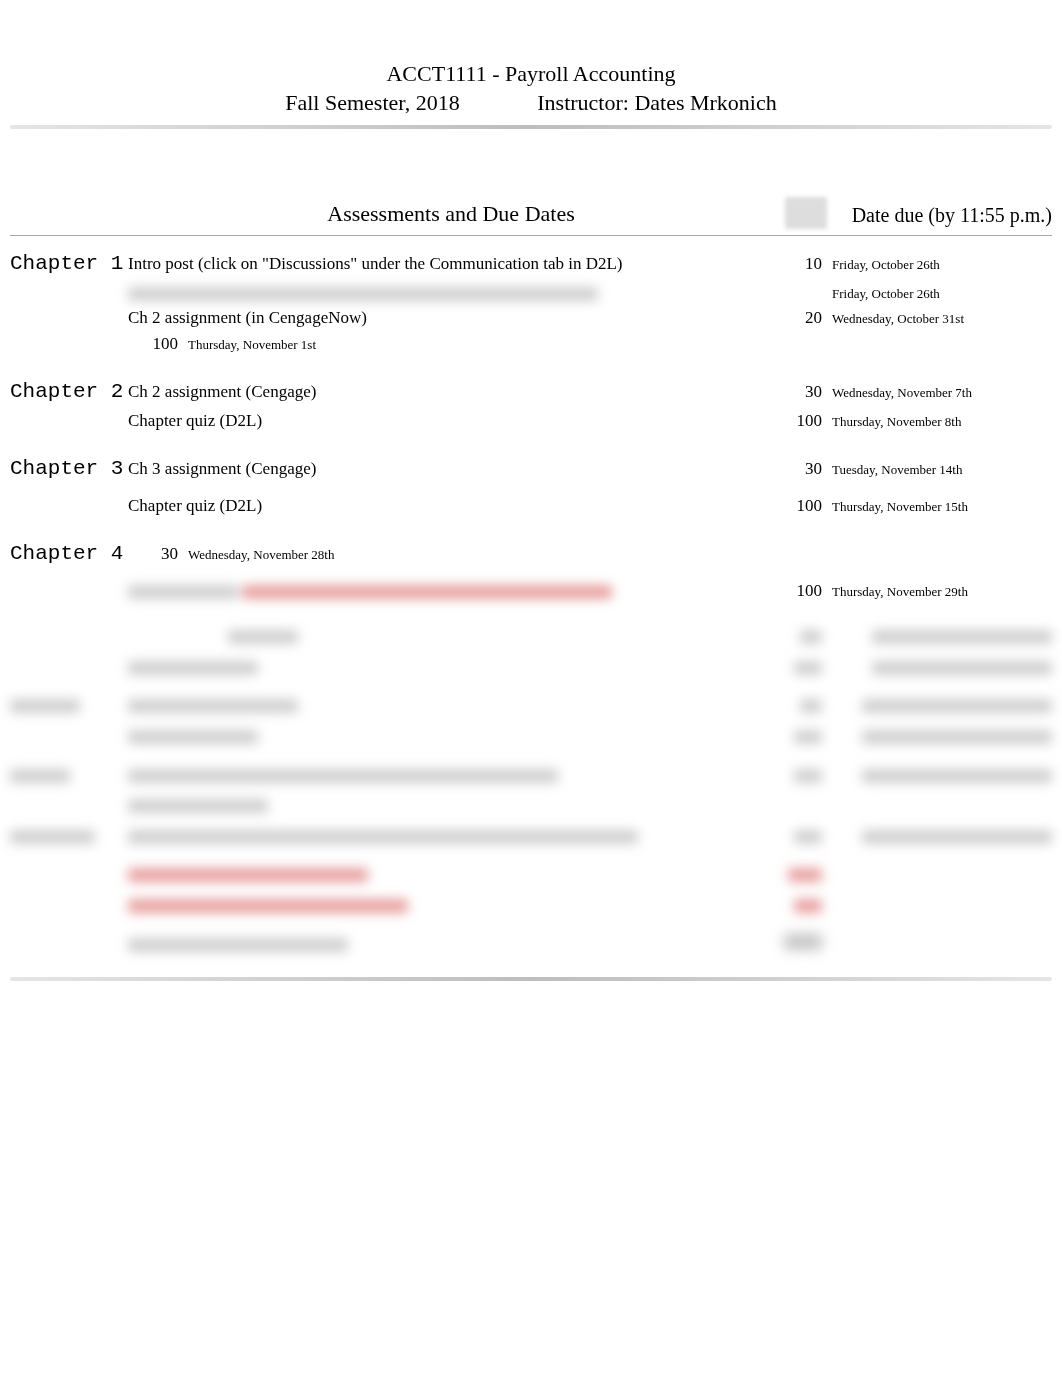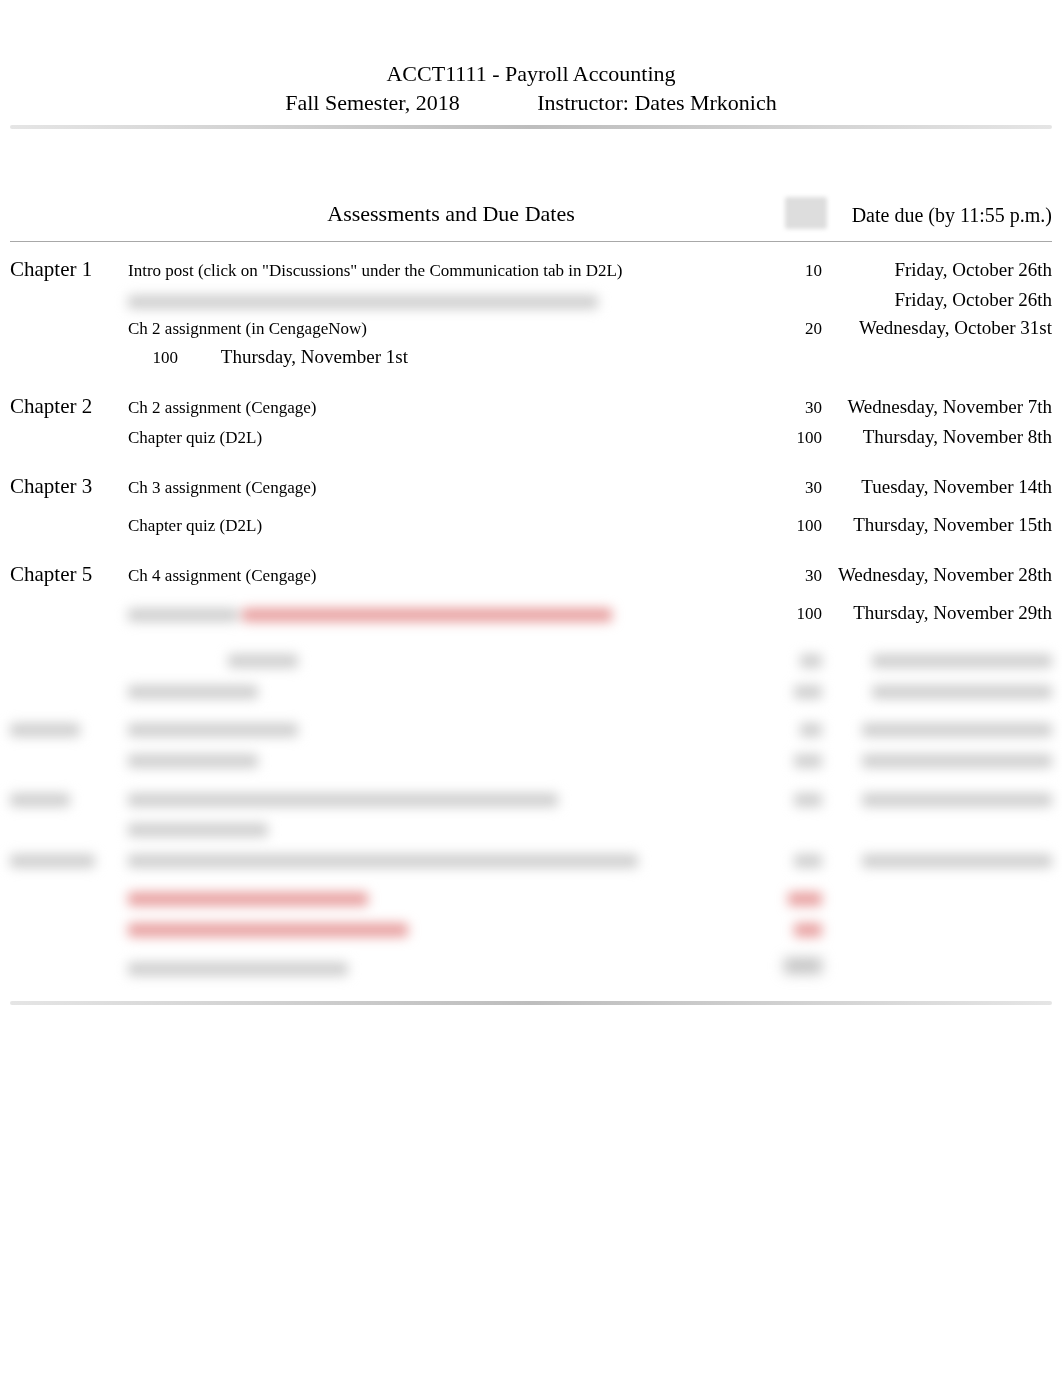--- a/index.html
+++ b/index.html
@@ -30,21 +30,21 @@
     .hr1 {
       height: 4px;
       background: linear-gradient(to right, #e5e5e5, #bdbdbd, #e5e5e5);
       border-radius: 3px;
       margin: 0 0 30px 0;
     }
     .subheader {
       display: flex;
       align-items: flex-end;
       border-bottom: 1px solid #a8a8a8;
-      padding-bottom: 14px;
+      padding-bottom: 8px;
       margin-bottom: 10px;
     }
     .subheader .col-left {
       flex: 0 0 120px;
     }
     .subheader .col-assess {
       flex: 1 1 auto;
       text-align: center;
       font-size: 22px;
     }
@@ -75,36 +75,37 @@
     }
     .row {
       display: flex;
       align-items: baseline;
       line-height: 1.5;
     }
     .row .c-chap {
       flex: 0 0 118px;
       font-size: 21px;
       padding-top: 2px;
+      font-family: Liberation Mono, monospace;
     }
     .row .c-desc {
       flex: 1 1 auto;
       font-size: 17px;
       padding-right: 6px;
     }
     .row .c-pts {
       flex: 0 0 60px;
       text-align: right;
       font-size: 17px;
       padding-right: 10px;
     }
     .row .c-date {
       flex: 0 0 220px;
-      text-align: right;
-      font-size: 19px;
+      text-align: left;
+      font-size: 13px;
       white-space: nowrap;
       font-family: Liberation Serif, serif;
     }
     .gap { height: 18px; }
     .gap-sm { height: 8px; }
 
     
     .blur-area {
       filter: blur(6px);
       color: #b7b7b7;
@@ -223,22 +224,21 @@
     <div class="row">
       <div class="c-chap"></div>
       <div class="c-desc">Chapter quiz  (D2L)</div>
       <div class="c-pts">100</div>
       <div class="c-date">Thursday, November 15th</div>
     </div>
 
     <div class="gap"></div>
 
     <div class="row">
-      <div class="c-chap">Chapter 5</div>
-      <div class="c-desc">Ch 4 assignment (Cengage)</div>
+      <div class="c-chap">Chapter 4</div>
       <div class="c-pts">30</div>
       <div class="c-date">Wednesday, November 28th</div>
     </div>
     <div class="gap-sm"></div>
     <div class="row">
       <div class="c-chap"></div>
       <div class="c-desc">
         <span class="blur-area"><span class="blk" style="width:110px;"></span> <span class="blk blk-red" style="width:370px;"></span></span>
       </div>
       <div class="c-pts">100</div>

